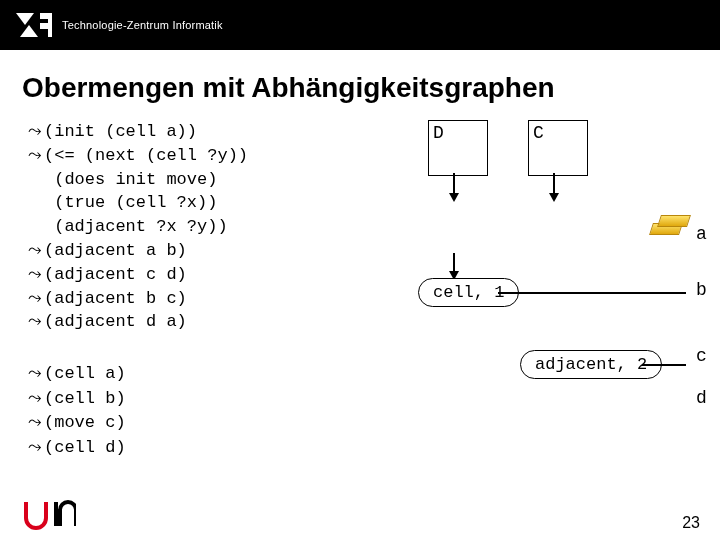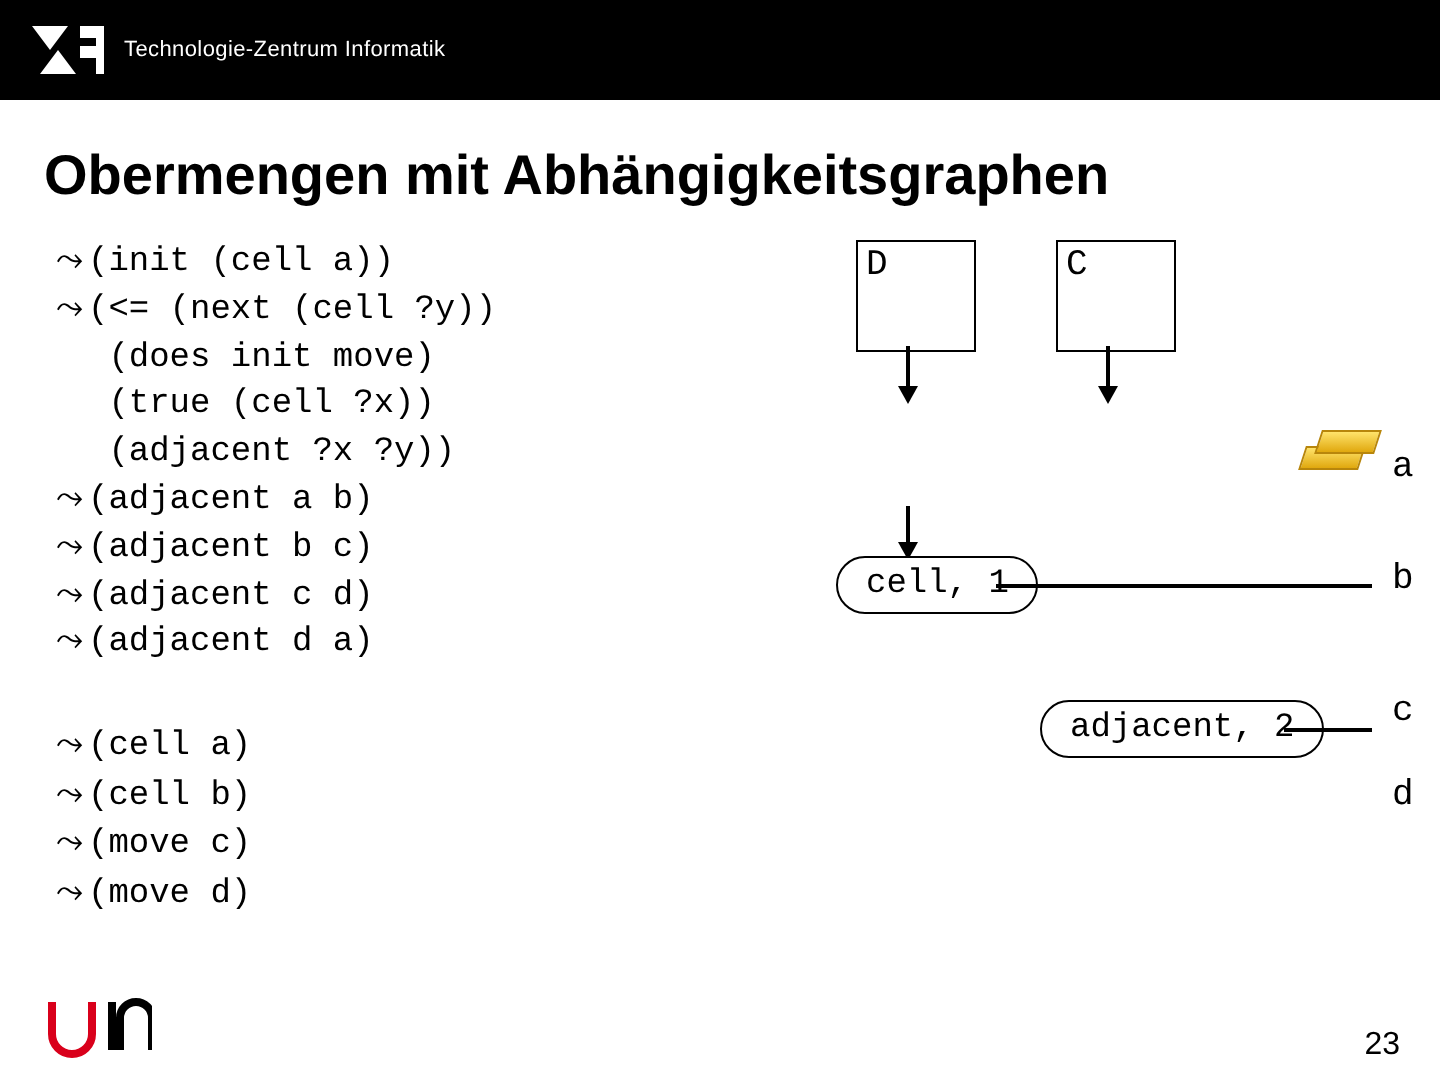--- a/index.html
+++ b/index.html
@@ -68,31 +68,31 @@
 <h1 class="title">Obermengen mit Abhängigkeitsgraphen</h1>
 
 <div class="content">
   <div class="code" id="code-block">
       <div><span class="bullet">⤳</span><span>(init (cell a))</span></div>
       <div><span class="bullet">⤳</span><span>(&lt;= (next (cell ?y))</span></div>
       <div><span class="bullet"></span><span>    (does init move)</span></div>
       <div><span class="bullet"></span><span>    (true (cell ?x))</span></div>
       <div><span class="bullet"></span><span>    (adjacent ?x ?y))</span></div>
       <div><span class="bullet">⤳</span><span>(adjacent a b)</span></div>
+      <div><span class="bullet">⤳</span><span>(adjacent c d)</span></div>
       <div><span class="bullet">⤳</span><span>(adjacent b c)</span></div>
-      <div><span class="bullet">⤳</span><span>(adjacent c d)</span></div>
       <div><span class="bullet">⤳</span><span>(adjacent d a)</span></div>
     </div>
 
   <div class="def-block">
     <div id="def-lines">
         <div class="def-line"><span class="bullet">⤳</span><span>(cell a)</span></div>
         <div class="def-line"><span class="bullet">⤳</span><span>(cell b)</span></div>
         <div class="def-line"><span class="bullet">⤳</span><span>(move c)</span></div>
-        <div class="def-line"><span class="bullet">⤳</span><span>(move d)</span></div>
+        <div class="def-line"><span class="bullet">⤳</span><span>(cell d)</span></div>
       </div>
   </div>
 
   <div class="diagram">
     <div class="node-box node-a">
         <span>A</span>
       <div class="walle">
         <div class="head"></div>
           <div class="eye l"></div>
           <div class="eye r"></div>

